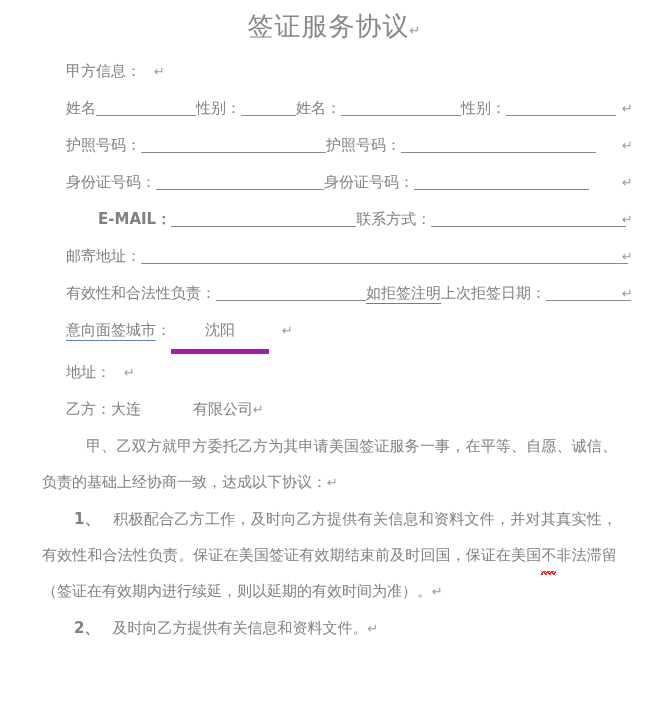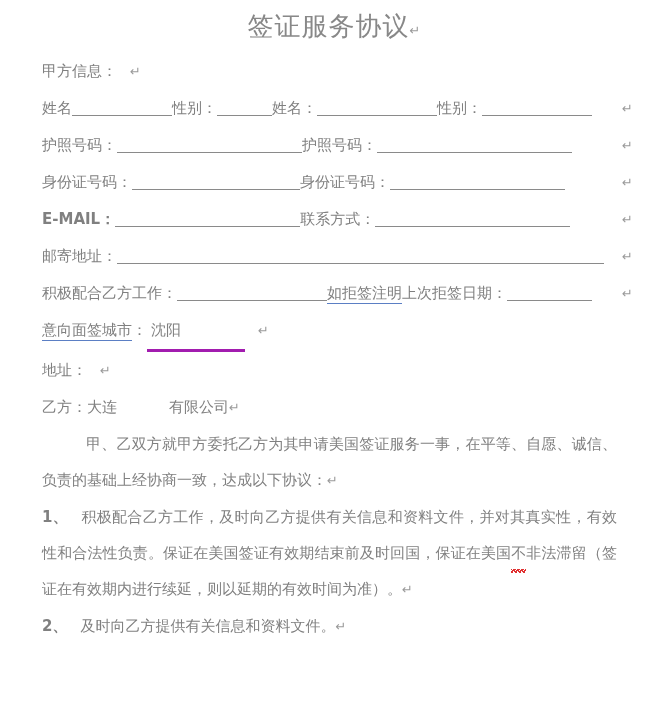--- a/index.html
+++ b/index.html
@@ -37,21 +37,21 @@
     white-space: nowrap;
   }
 
   
   .line {
     position: relative;
     font-size: 15px;
     line-height: 37px;
     color: #808080;
     white-space: nowrap;
-    padding-left: 42px;
+    padding-left: 66px;
   }
 
   
   .para {
     font-size: 15px;
     line-height: 36px;
     color: #808080;
     padding-left: 42px;
     padding-right: 52px;
     text-align: justify;
@@ -72,22 +72,22 @@
   .blank.w110 { width: 110px; }
   .blank.w120 { width: 120px; }
   .blank.w150 { width: 150px; }
   .blank.w175 { width: 175px; }
   .blank.w185 { width: 185px; }
   .blank.w195 { width: 195px; }
 
   
   .filled {
     display: inline-block;
-    border-bottom: 3px solid #a21caf;
-    text-align: left;
+    border-bottom: 5px solid #a21caf;
+    text-align: center;
     padding: 0 4px;
   }
   .filled.w90 { width: 90px; }
 
   
   .pilcrow {
     color: #9a9a9a;
     font-family: "DejaVu Sans", sans-serif;
     font-size: 13px;
   }
@@ -129,21 +129,21 @@
     bottom: -2px;
     width: 100%;
     height: 3px;
     background:
       radial-gradient(circle at 1px 2px, #e03030 1.1px, transparent 1.3px),
       radial-gradient(circle at 3px 0px, #e03030 1.1px, transparent 1.3px);
     background-size: 4px 3px;
     background-repeat: repeat-x;
   }
 
-  .bold { font-weight: bold; }
+  .bold { font-weight: bold; margin-left: 32px; }
   .sp { display: inline-block; width: 26px; }
   .sp-sm { display: inline-block; width: 13px; }
   .sp-lg { display: inline-block; width: 52px; }
 </style>
 </head>
 <body>
 
 <div class="page">
 
   <div class="doc-title">
@@ -168,21 +168,21 @@
 
   <div class="line">
     <span class="bold">E-MAIL：</span><span class="blank w185"></span><span>联系方式：</span><span class="blank w195"></span><span class="pilcrow pilcrow-right">↵</span>
   </div>
 
   <div class="line">
     <span>邮寄地址：</span><span class="blank" style="width:487px"></span><span class="pilcrow pilcrow-right">↵</span>
   </div>
 
   <div class="line">
-    <span>积极配合乙方工作：</span><span class="blank w150"></span><span class="u-blue">如拒签注明</span><span>上次拒签日期：</span><span class="blank w85"></span><span class="pilcrow pilcrow-right">↵</span>
+    <span>有效性和合法性负责：</span><span class="blank w150"></span><span class="u-blue">如拒签注明</span><span>上次拒签日期：</span><span class="blank w85"></span><span class="pilcrow pilcrow-right">↵</span>
   </div>
 
   <div class="line">
     <span class="u-blue">意向面签城市</span><span>：</span><span class="filled w90">沈阳</span><span class="sp-sm"></span><span class="pilcrow">↵</span>
   </div>
 
   <div class="line">
     <span>地址：</span><span class="sp-sm"></span><span class="pilcrow">↵</span>
   </div>
 

